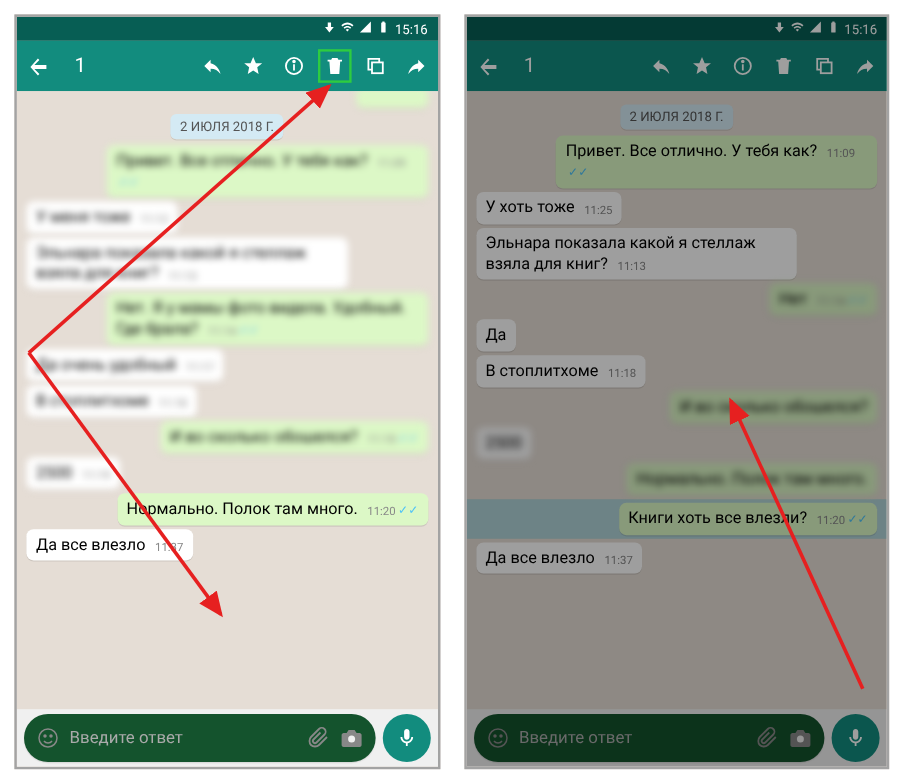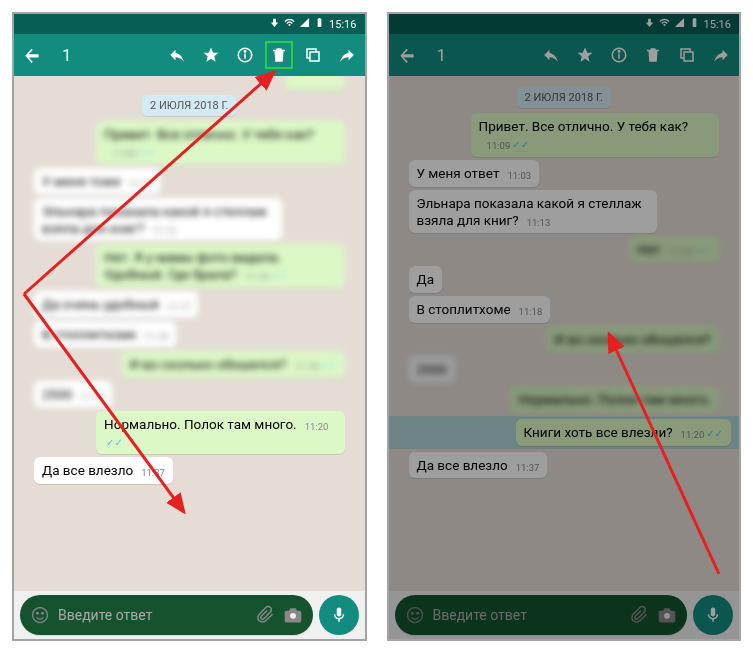--- a/index.html
+++ b/index.html
@@ -14,21 +14,21 @@
   .toolbar .spacer { flex: 1; }
   .tb-ic { width: 20px; height: 20px; cursor: pointer; display:flex; align-items:center; justify-content:center;}
   .tb-count { font-size: 17px; margin-left: 6px; }
   .trash-hl { outline: 2px solid #2ecc40; outline-offset: 2px; }
   
   .chat-area { position: absolute; top: 62px; bottom: 48px; left: 0; right: 0; overflow: hidden; padding: 6px 8px; background-image: linear-gradient(#e5ddd5,#e5ddd5); }
   
   .date-chip { text-align: center; margin: 4px 0 8px; }
   .date-chip span { background: #d4eaf4; color: #555; font-size: 11px; padding: 4px 8px; border-radius: 5px; box-shadow: 0 1px 0 rgba(0,0,0,.1);}
   
-  .row { display:flex; margin: 3px 12px; }
+  .row { display:flex; margin: 3px 0; }
   .row.out { justify-content: flex-end; }
   .row.in { justify-content: flex-start; }
   .bubble { max-width: 80%; padding: 5px 8px; border-radius: 6px; font-size: 13.5px; line-height: 1.25; box-shadow: 0 1px 0 rgba(0,0,0,.1); position:relative;}
   .out .bubble { background: #dcf8c6; }
   .in .bubble { background: #fff; }
   .bubble.blur { filter: blur(3px); }
   .time { font-size: 9.5px; color: #888; margin-left: 8px; display:inline-block; vertical-align: bottom;}
   .ticks { color:#4fc3f7; font-size:10px; margin-left:2px;}
   .row.selected { background: rgba(100,200,220,0.4); margin-left:-8px; margin-right:-8px; padding:3px 8px;}
   
@@ -257,21 +257,21 @@
           </svg>
         </span>
     </div>
 
     <div class="chat-area">
       <div class="date-chip"><span>2 ИЮЛЯ 2018 Г.</span></div>
       <div class="row out">
           <div class="bubble"><span>Привет. Все отлично. У тебя как?</span><span class="time">11:09</span><span class="ticks">✓✓</span></div>
         </div>
       <div class="row in">
-          <div class="bubble"><span>У меня ответ</span><span class="time">11:03</span></div>
+          <div class="bubble"><span>У хоть тоже</span><span class="time">11:25</span></div>
         </div>
       <div class="row in">
           <div class="bubble"><span>Эльнара показала какой я стеллаж взяла для книг?</span><span class="time">11:13</span></div>
         </div>
       <div class="row out">
           <div class="bubble blur"><span>Нет</span><span class="time">11:14</span><span class="ticks">✓✓</span></div>
         </div>
       <div class="row in">
           <div class="bubble"><span>Да</span></div>
         </div>

